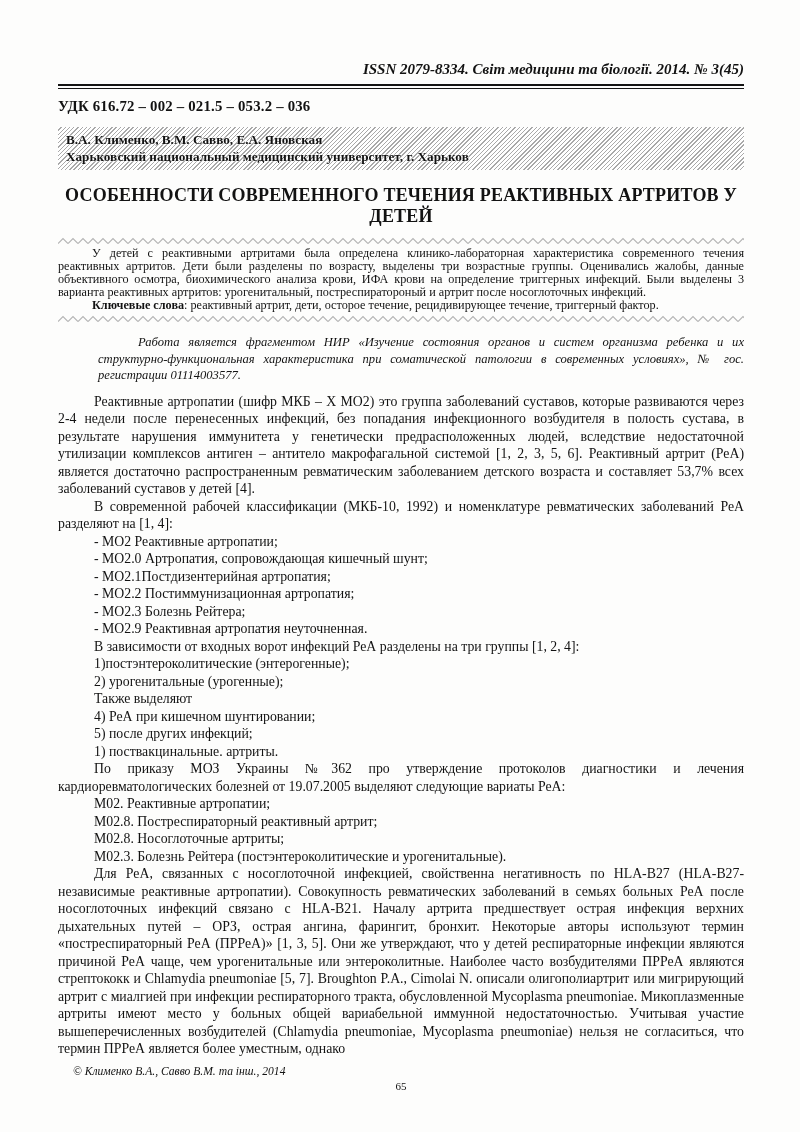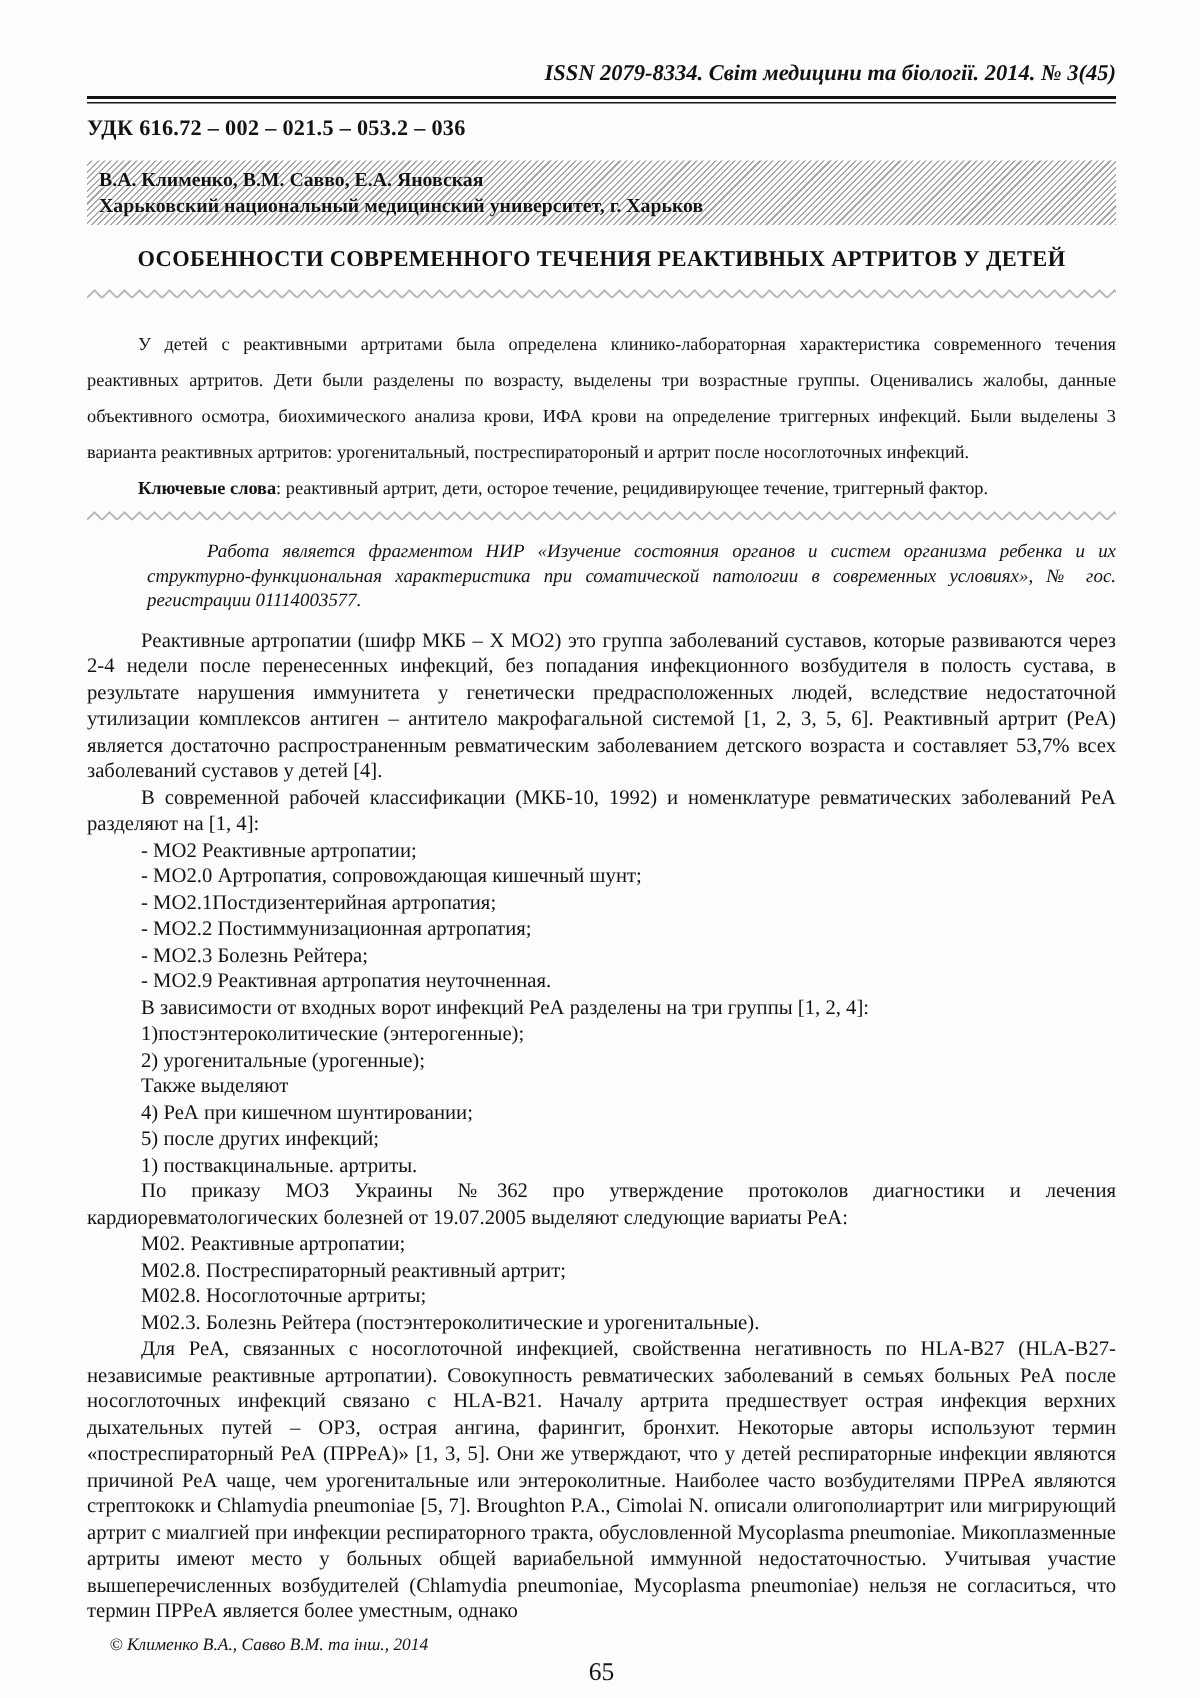--- a/index.html
+++ b/index.html
@@ -6,21 +6,21 @@
   body {
     width: 800px; height: 1132px;
     background: #fdfdfc;
     color: #121212;
     font-family: "Liberation Serif", "DejaVu Serif", serif;
     overflow: hidden;
   }
   .page {
     box-sizing: border-box;
     width: 800px; height: 1132px;
-    padding: 40px 56px 0 58px;
+    padding: 60px 56px 0 58px;
   }
   
   .issn-line {
     text-align: right;
     font-size: 15px;
     font-weight: bold;
     font-style: italic;
     line-height: 18px;
     white-space: nowrap;
   }
@@ -42,32 +42,32 @@
     text-align: left;
     font-weight: bold;
     font-size: 13.2px;
     line-height: 17px;
     background: repeating-linear-gradient(135deg, #ffffff 0px, #ffffff 2px, #a9a9a9 2px, #a9a9a9 3px);
   }
   .authors-box .line { text-shadow: 0 0 2px #fff, 0 0 2px #fff; }
   .article-title {
     margin-top: 15px;
     text-align: center;
-    font-size: 15px;
+    font-size: 18px;
     font-weight: bold;
     letter-spacing: .2px;
   }
   
   .zigzag { display: block; margin-top: 10px; width: 100%; height: 8px; }
   .zigzag.tight { margin-top: 3px; }
   
   .abstract {
-    margin-top: 17px;
+    margin-top: 2px;
     font-size: 12.2px;
-    line-height: 24px;
+    line-height: 13px;
     text-align: justify;
   }
   .abstract .abs-text { text-indent: 34px; }
   .abs-keywords { text-indent: 34px; }
   
   .nir-note {
     margin-top: 11px;
     font-style: italic;
     font-size: 12.6px;
     line-height: 16.6px;
@@ -91,21 +91,21 @@
   }
   
   .page-footer { margin-top: 7px; position: relative; }
   .copyright {
     font-style: italic;
     font-size: 11.6px;
     padding-left: 15px;
   }
   .page-number {
     text-align: center;
-    font-size: 17px;
+    font-size: 11px;
     margin-top: 2px;
   }
 </style>
 </head>
 <body>
 
 <div class="page">
 
   <div class="issn-line">ISSN 2079-8334. Світ медицини та біології. 2014. № 3(45)</div>
 

